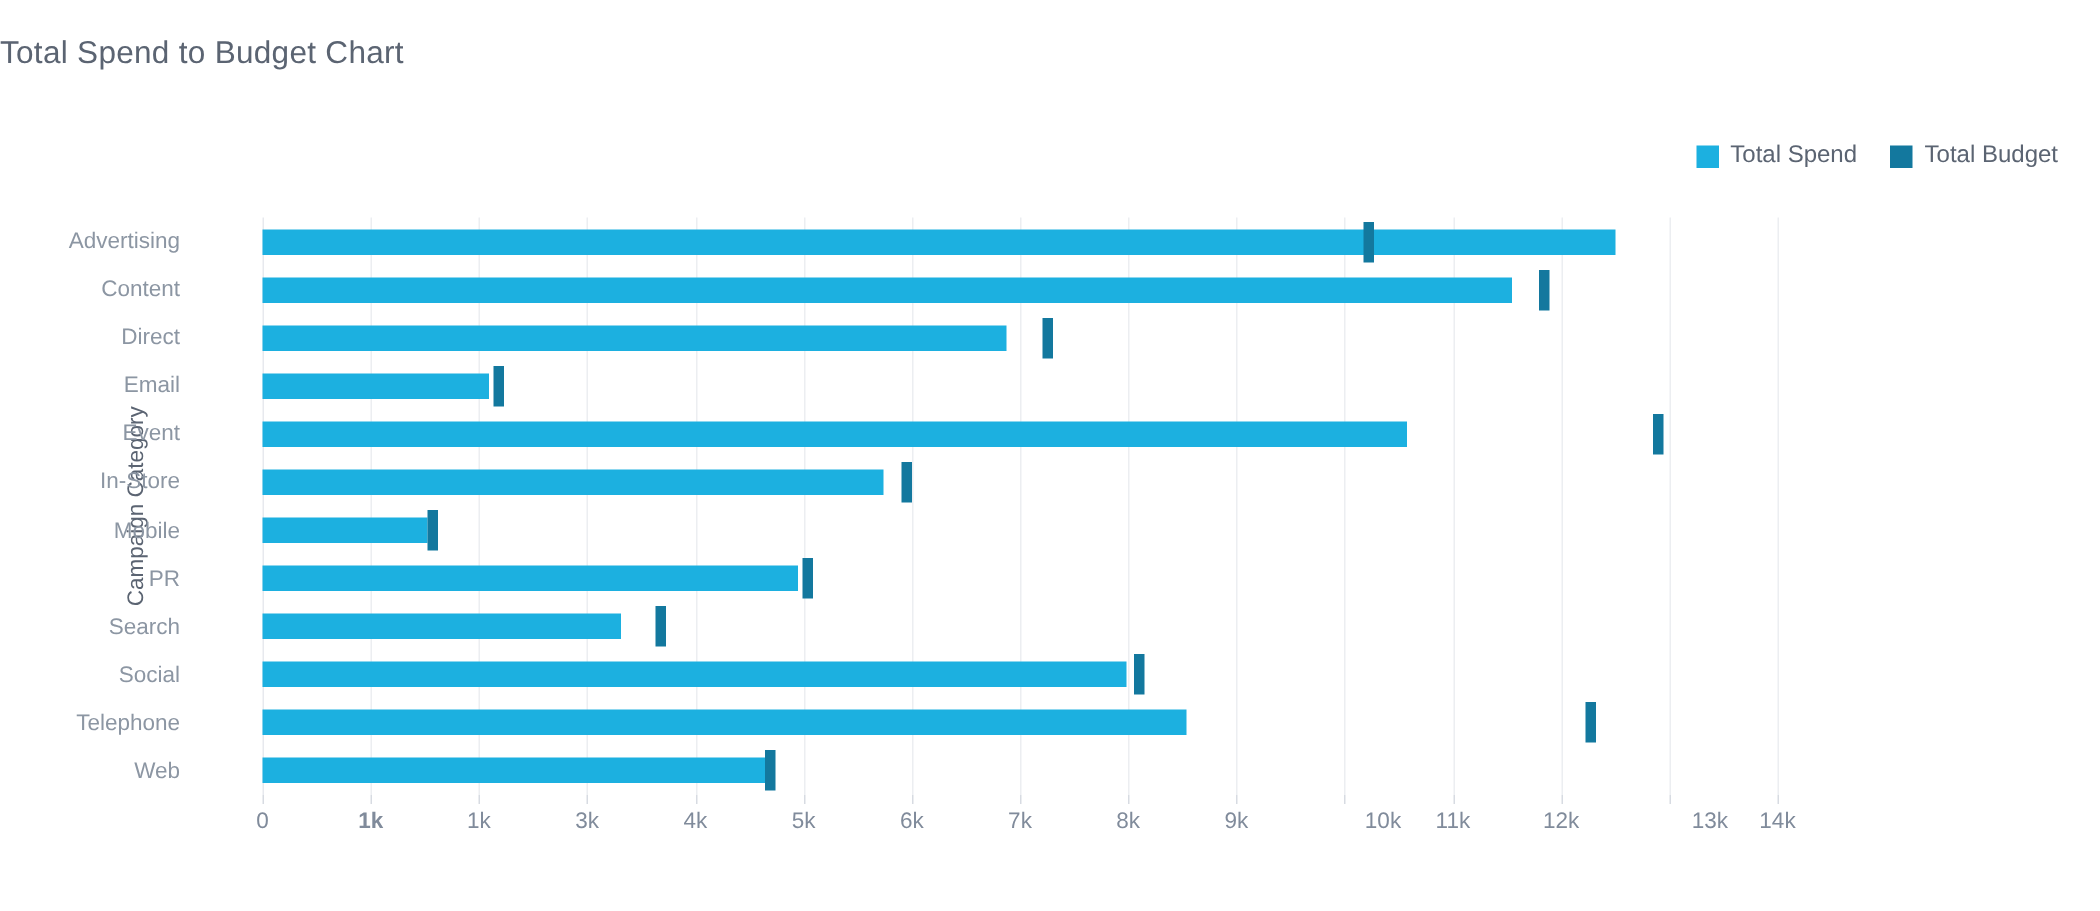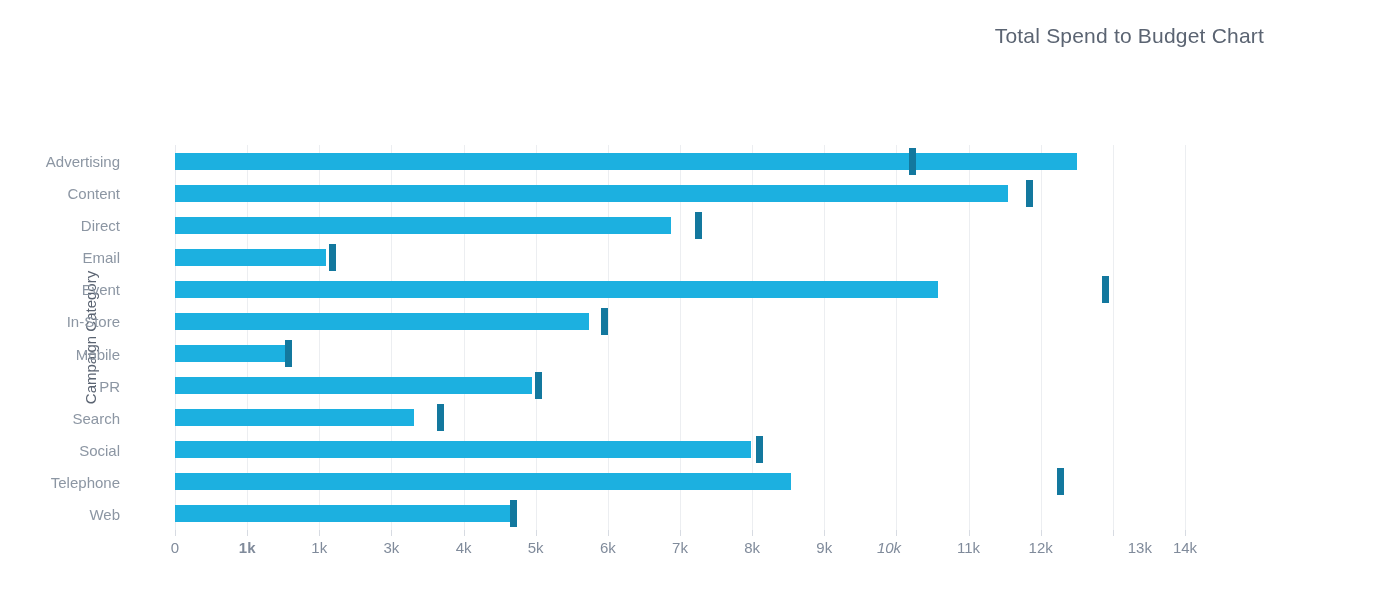--- a/index.html
+++ b/index.html
@@ -18,21 +18,21 @@
     position: relative;
     width: 1400px;
     height: 607px;
     box-sizing: border-box;
   }
   .chart-title {
     position: absolute;
     top: 24px;
     left: 0;
     width: 1264px;
-    text-align: right;
+    text-align: left;
     font-size: 21px;
     color: #5b6472;
     letter-spacing: 0.2px;
   }
   .legend {
     position: absolute;
     top: 95px;
     right: 28px;
     display: flex;
     align-items: center;
@@ -129,20 +129,30 @@
     display: inline-block;
   }
 </style>
 </head>
 <body>
 
 <div class="chart-root">
 
   <div class="chart-title">Total Spend to Budget Chart</div>
 
+  <div class="legend">
+    <div class="legend-item">
+      <span class="legend-swatch" id="sw0" style="background: rgb(28, 176, 224);"></span>
+      <span>Total Spend</span>
+    </div>
+    <div class="legend-item">
+      <span class="legend-swatch" id="sw1" style="background: rgb(19, 120, 158);"></span>
+      <span>Total Budget</span>
+    </div>
+  </div>
 
   <div class="y-axis-title">
     <span>Campaign Category</span>
   </div>
 
   <div class="axis-line-y"></div>
 
   <div class="plot-area" id="plot">
       <div class="tick-mark" style="left: 0px;"></div>
       <div class="tick-label" style="left: 0px;">0</div>
@@ -168,21 +178,21 @@
       <div class="tick-mark" style="left: 505px;"></div>
       <div class="tick-label" style="left: 505px;">7k</div>
       <div class="gridline" style="left: 577.143px;"></div>
       <div class="tick-mark" style="left: 577.143px;"></div>
       <div class="tick-label" style="left: 577.143px;">8k</div>
       <div class="gridline" style="left: 649.286px;"></div>
       <div class="tick-mark" style="left: 649.286px;"></div>
       <div class="tick-label" style="left: 649.286px;">9k</div>
       <div class="gridline" style="left: 721.429px;"></div>
       <div class="tick-mark" style="left: 721.429px;"></div>
-      <div class="tick-label" style="left: 714px; font-style: italic;">10k</div>
+      <div class="tick-label" style="left: 747px;">10k</div>
       <div class="gridline" style="left: 793.571px;"></div>
       <div class="tick-mark" style="left: 793.571px;"></div>
       <div class="tick-label" style="left: 793.571px;">11k</div>
       <div class="gridline" style="left: 865.714px;"></div>
       <div class="tick-mark" style="left: 865.714px;"></div>
       <div class="tick-label" style="left: 865.714px;">12k</div>
       <div class="gridline" style="left: 937.857px;"></div>
       <div class="tick-mark" style="left: 937.857px;"></div>
       <div class="tick-label" style="left: 937.857px; margin-left: 27px;">13k</div>
       <div class="gridline" style="left: 1010px;"></div>

